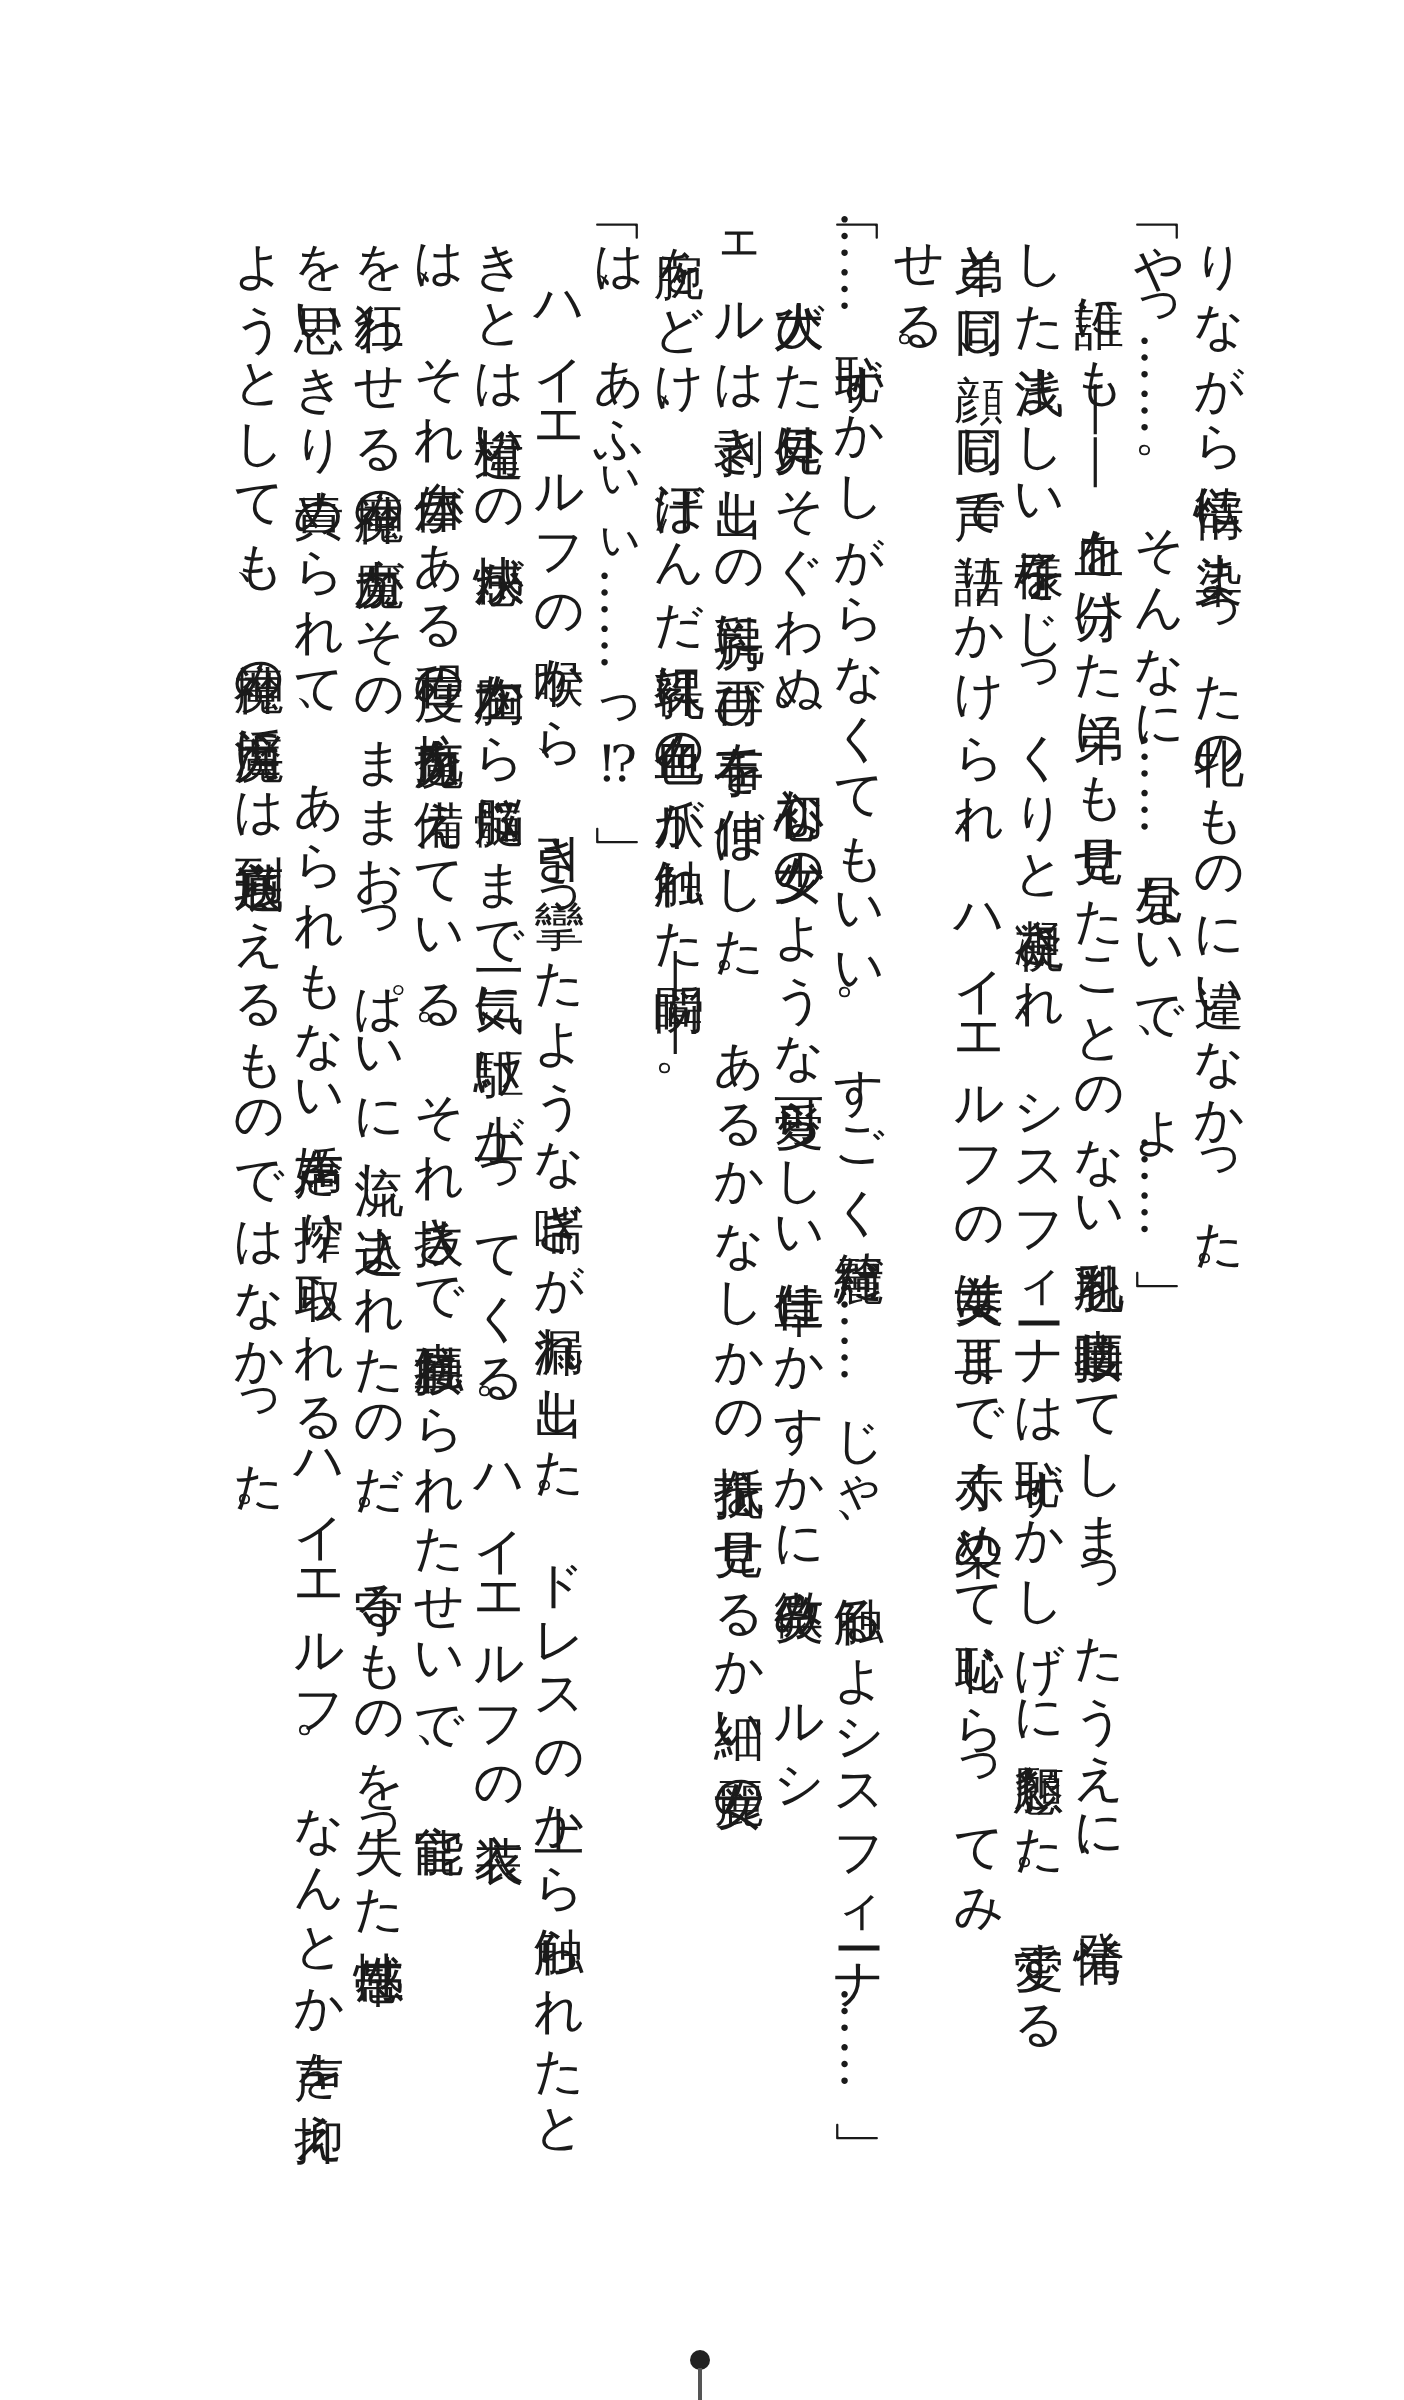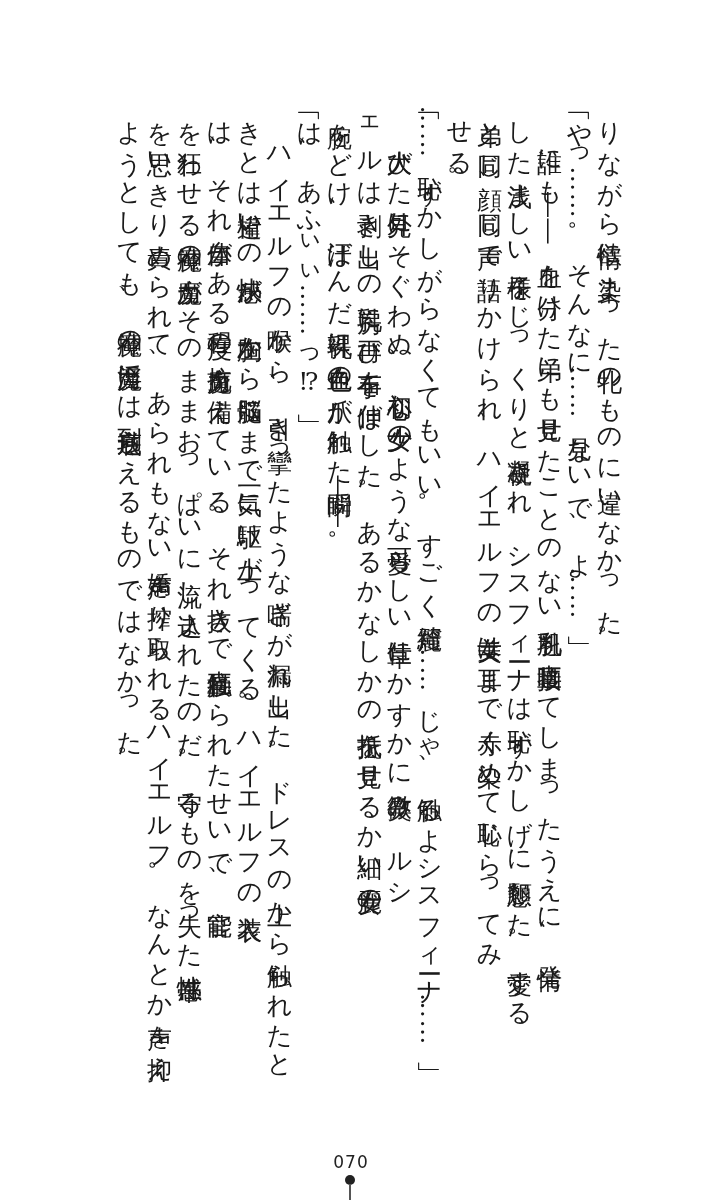--- a/index.html
+++ b/index.html
@@ -61,16 +61,15 @@
     <span class="line">腕をどけ、汗ばんだ裸乳に血色の爪が触れた瞬間――。</span>
     <span class="line">「は、あふぃぃ……っ⁉」</span>
     <span class="line">　ハイエルフの喉から、引き攣ったような喘ぎが漏れ出した。ドレスの上から触られたと</span>
     <span class="line">きとは桁違いの快感が、左胸から脳髄にまで一気に駆け上がってくる。ハイエルフの衣装</span>
     <span class="line">は、それ自体がある程度の抗魔力を備えている。それ抜きで直接触れられたせいで、官能</span>
     <span class="line">を狂わせる魔神の魔力がそのままおっぱいに流し込まれたのだ。守るものを失った性感帯</span>
     <span class="line">を思いきり責められて、あられもない嬌声を搾り取られるハイエルフ。なんとか声を抑え</span>
     <span class="line">ようとしても、魔神の淫魔力には到底逆らえるものではなかった。</span>
   </div>
 
-  <div class="page-number">070</div>
   <div class="page-marker-dot"></div>
   <div class="page-marker-line"></div>
 </div>
 
 </body></html>

